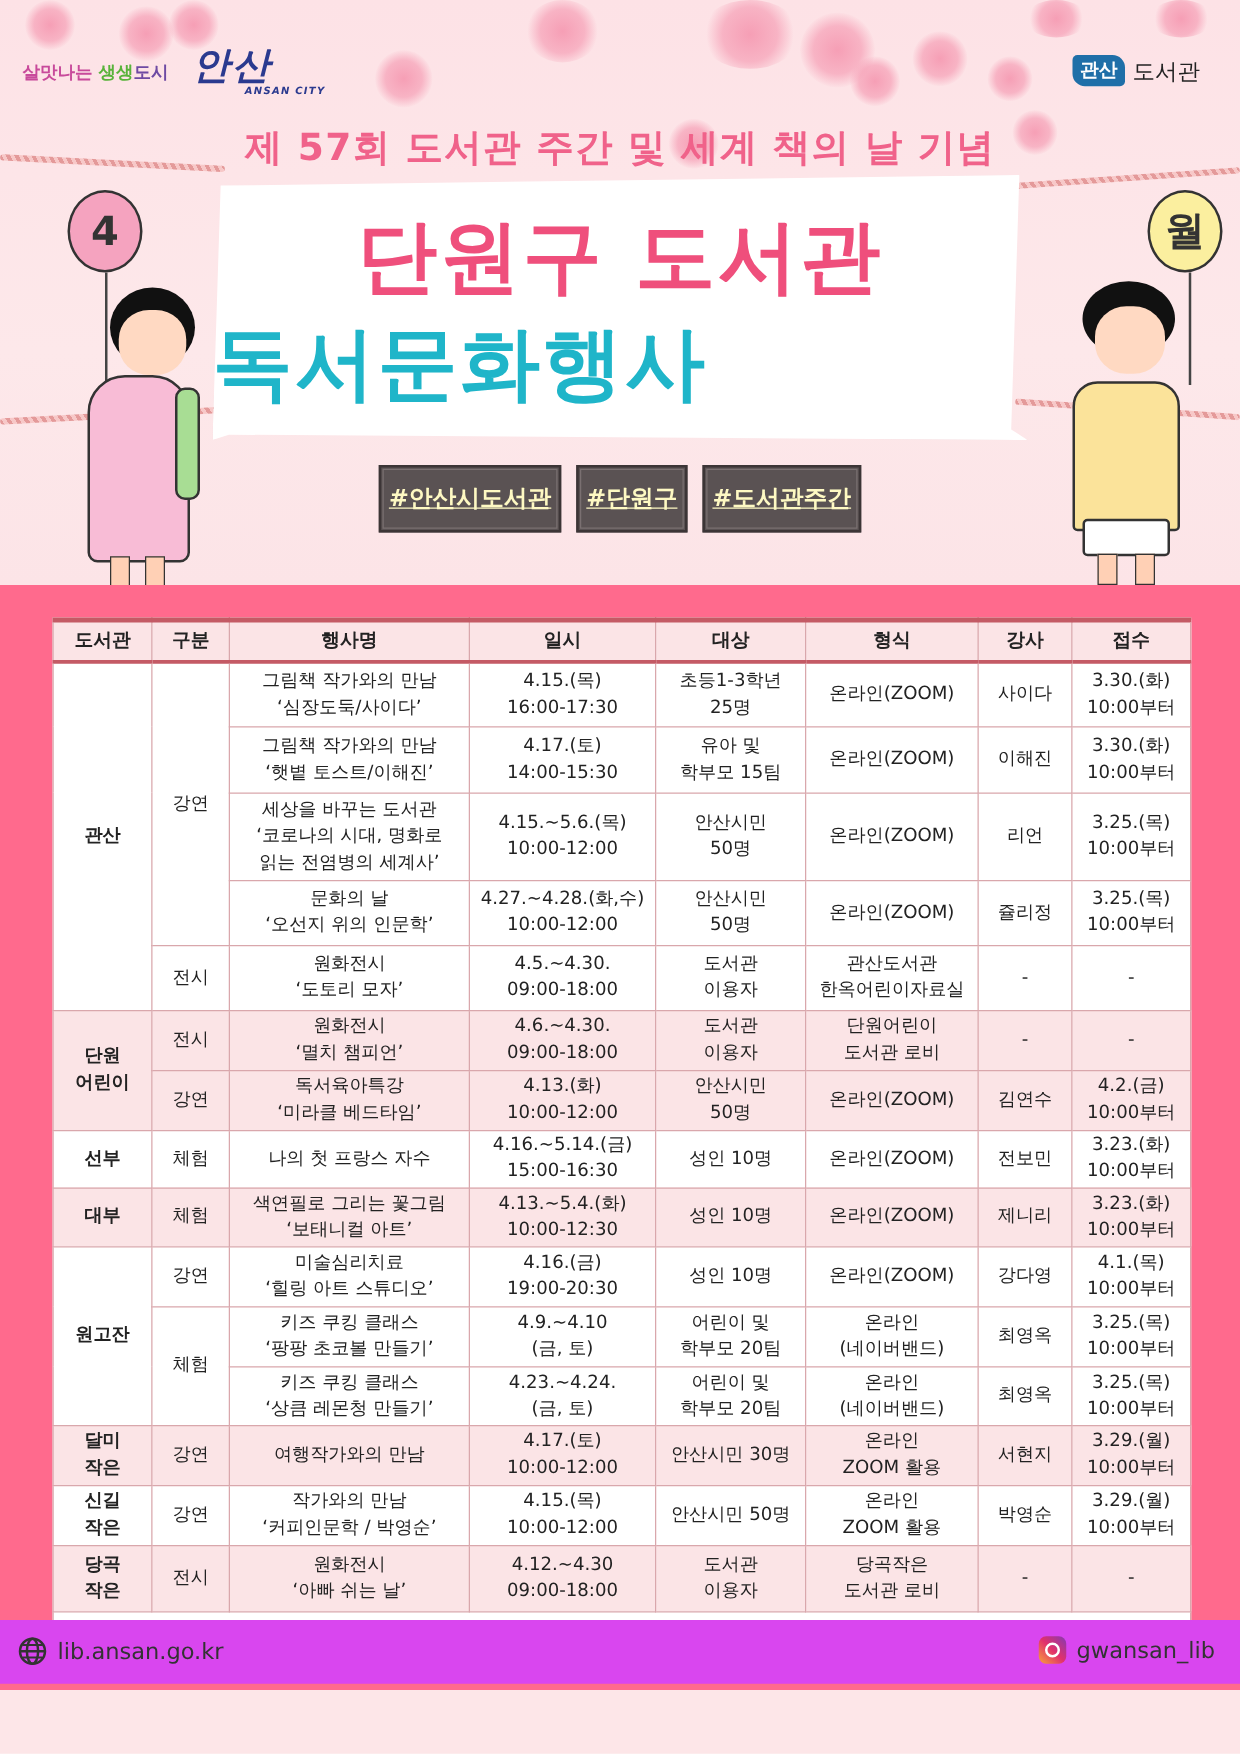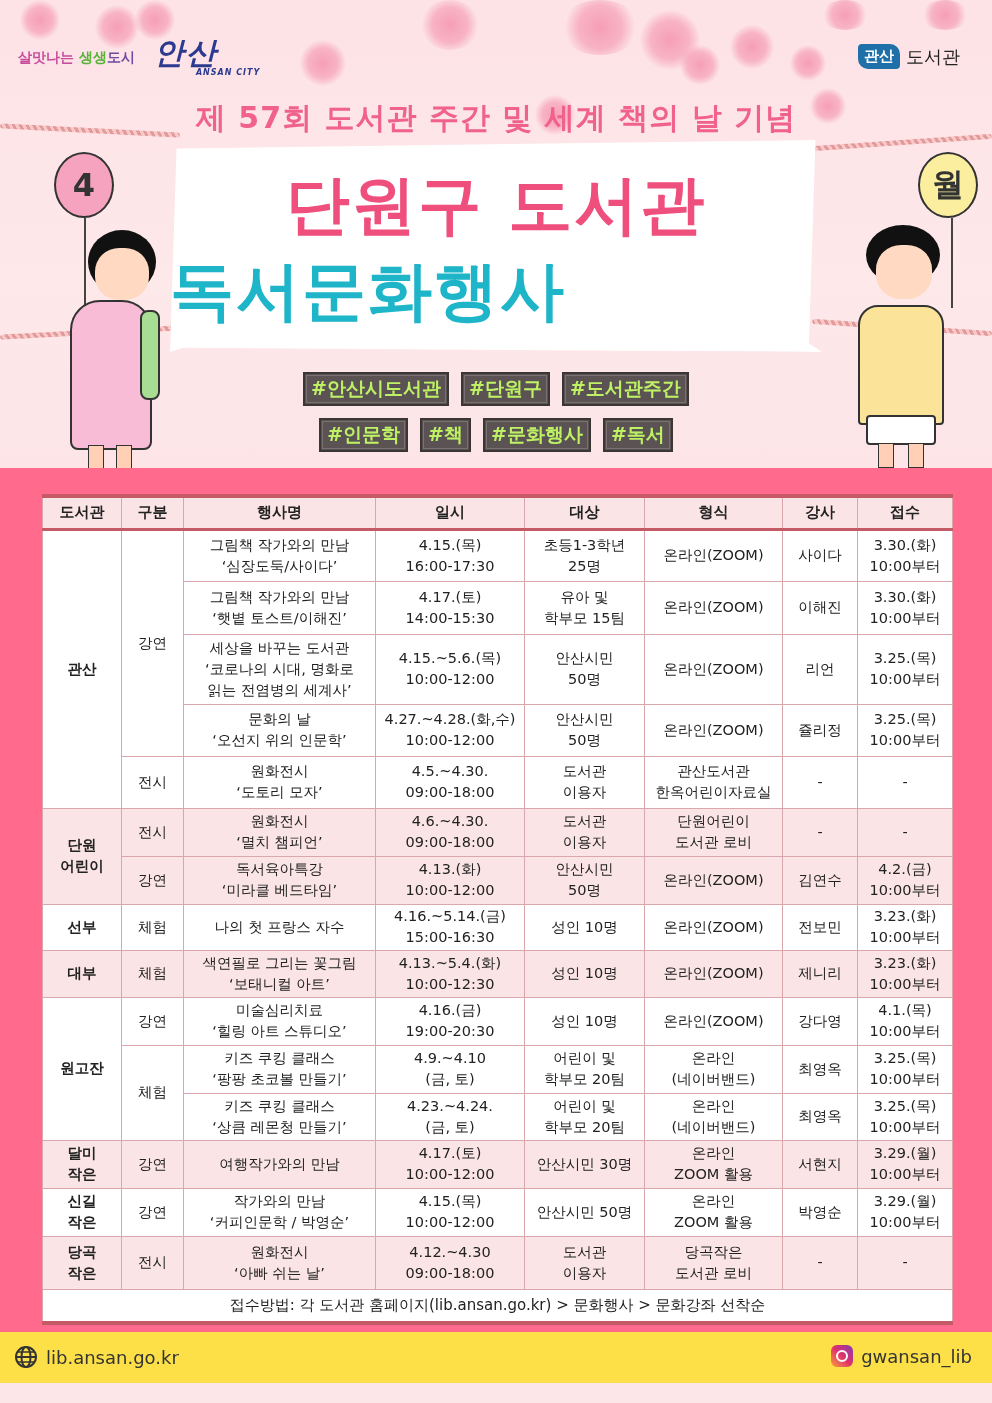--- a/index.html
+++ b/index.html
@@ -73,22 +73,22 @@
   .kid { position: absolute; }
   .kid .head { position: absolute; border-radius: 50%; background: #111; }
   .kid .face { position: absolute; border-radius: 45%; background: #ffd9c2; }
   .kid .body { position: absolute; border: 2px solid #333; }
   .kid .leg { position: absolute; background: #ffd0b5; border: 1px solid #333; }
   .tags {
     position: absolute; left: 0; width: 992px; top: 372px; text-align: center;
   }
   .tag-row { display: flex; justify-content: center; gap: 12px; margin-bottom: 12px; }
   .tag {
-    background: #5a5253; color: #bef264; font-weight: bold; font-size: 19px;
-    padding: 2px 6px; border: 2px solid #3c3536; outline: 1px solid #7a7071; outline-offset: -4px;
+    background: #5a5253; color: #fef9c3; font-weight: bold; font-size: 19px;
+    padding: 12px 6px; border: 2px solid #3c3536; outline: 1px solid #7a7071; outline-offset: -4px; text-decoration: underline;
   }
   
   .table-bg {
     position: absolute; left: 0; top: 468px; width: 992px; height: 884px; background: #ff6a8d;
   }
   .sched {
     position: absolute; left: 42px; top: 494px; width: 910px;
     border-collapse: collapse; background: #fff; table-layout: fixed;
     border-top: 4px solid #c45a65; border-bottom: 4px solid #c45a65;
     font-size: 14.5px; line-height: 21px;
@@ -99,21 +99,21 @@
   }
   .sched thead th {
     background: #fbe4e6; font-weight: bold; height: 33px; font-size: 15px;
     border-bottom: 3px solid #c45a65;
   }
   .sched td.lib { font-weight: bold; }
   .sched tr.pink td { background: #fbe4e6; }
   .sched td.method { height: 34px; font-size: 15px; }
   
   .footer {
-    position: absolute; left: 0; top: 1332px; width: 992px; height: 51px; background: #fde047;
+    position: absolute; left: 0; top: 1296px; width: 992px; height: 51px; background: #d946ef;
   }
   .footer .web { position: absolute; left: 14px; top: 13px; display: flex; align-items: center; gap: 8px; font-size: 18px; color: #333; }
   .footer .insta { position: absolute; right: 20px; top: 13px; display: flex; align-items: flex-end; gap: 8px; font-size: 18px; color: #333; }
   .insta-icon {
     width: 22px; height: 22px; border-radius: 6px;
     background: linear-gradient(45deg, #f9a13a, #e1306c, #833ab4);
     position: relative;
   }
   .insta-icon::before {
     content: ""; position: absolute; left: 5px; top: 5px; width: 8px; height: 8px;
@@ -185,26 +185,20 @@
     <div class="face" style="left:26px;top:20px;width:56px;height:54px"></div>
     <div class="leg" style="left:28px;top:218px;width:16px;height:25px"></div>
     <div class="leg" style="left:58px;top:218px;width:16px;height:25px"></div>
   </div>
 
   <div class="tags">
     <div class="tag-row">
       <span class="tag">#안산시도서관</span>
       <span class="tag">#단원구</span>
       <span class="tag">#도서관주간</span>
-    </div>
-    <div class="tag-row">
-      <span class="tag">#인문학</span>
-      <span class="tag">#책</span>
-      <span class="tag">#문화행사</span>
-      <span class="tag">#독서</span>
     </div>
   </div>
 </div>
 
 <div class="table-bg"></div>
 
 <table class="sched">
   <colgroup>
     <col style="width:79px">
       <col style="width:62px">

